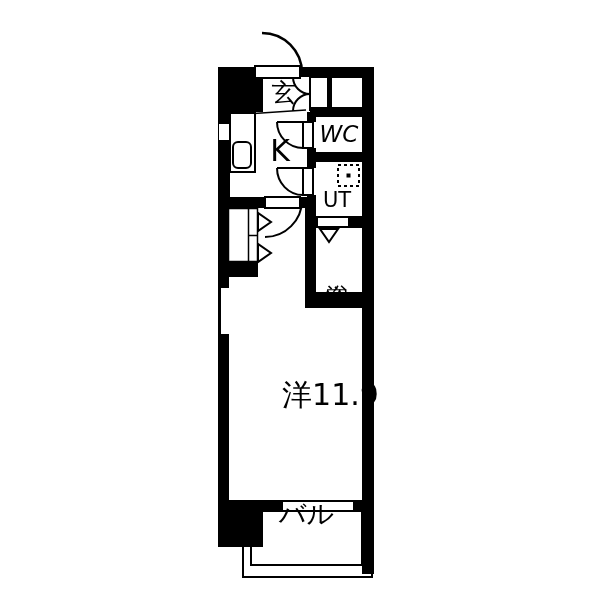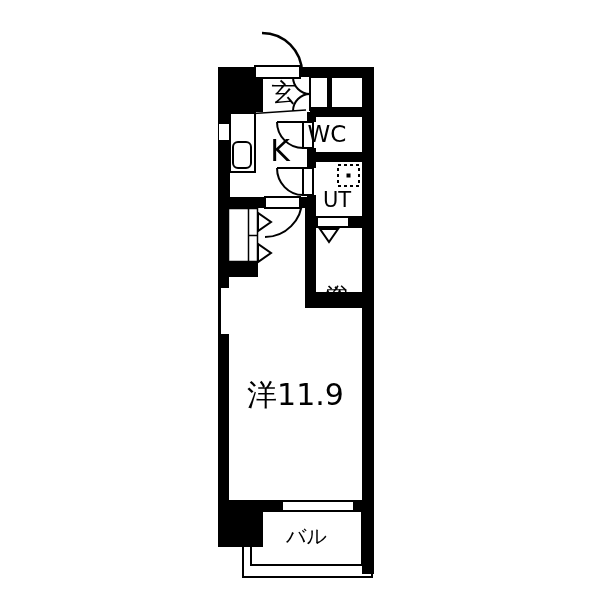--- a/index.html
+++ b/index.html
@@ -89,18 +89,18 @@
     <polygon points="320,229 338,229 329,242" fill="#fff" stroke="#000" stroke-width="2"></polygon>
 
     <g>
       <rect x="338" y="165" width="21" height="21" fill="#fff" stroke="#000" stroke-width="2" stroke-dasharray="3 3"></rect>
       <rect x="346.5" y="173.5" width="4" height="4" fill="#000"></rect>
     </g>
   </svg>
 
   <div class="label" style="left:263px;top:80px;width:42px;font-size:25px;">玄</div>
   <div class="label" style="left:255px;top:135px;width:50px;font-size:30px;">K</div>
-  <div class="label" style="left:304px;top:122px;width:46px;font-size:23px;">WC</div>
+  <div class="label" style="left:316px;top:122px;width:46px;font-size:23px;font-style:italic;">WC</div>
   <div class="label" style="left:316px;top:189px;width:42px;font-size:21px;">UT</div>
   <div class="label vert" style="left:326px;top:240px;height:54px;font-size:22px;">浴室</div>
-  <div class="label" style="left:229px;top:379px;width:133px;font-size:30px;">洋11.9</div>
-  <div class="label" style="left:250px;top:526px;width:113px;font-size:20px;">バル</div>
+  <div class="label" style="left:229px;top:379px;width:133px;font-size:30px;padding-left:35px;">洋11.9</div>
+  <div class="label" style="left:250px;top:500px;width:113px;font-size:27px;">バル</div>
 </div>
 
 </body></html>

